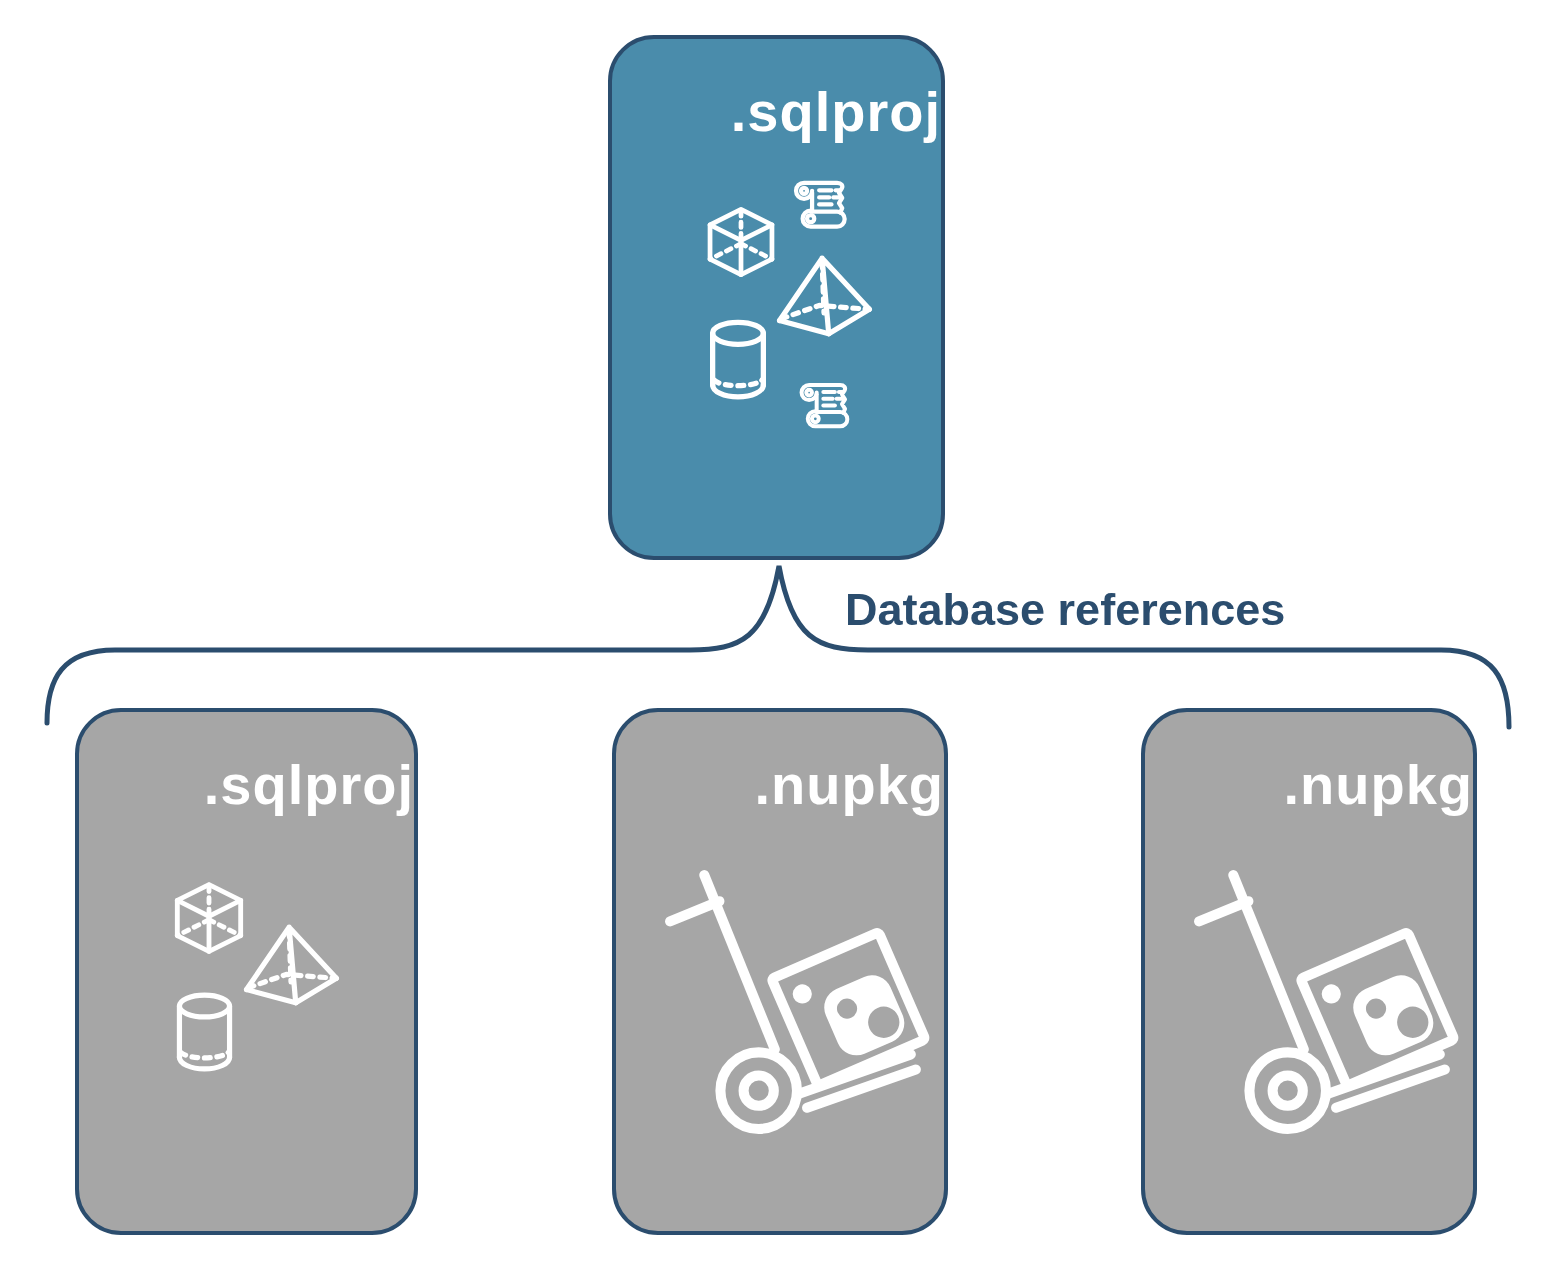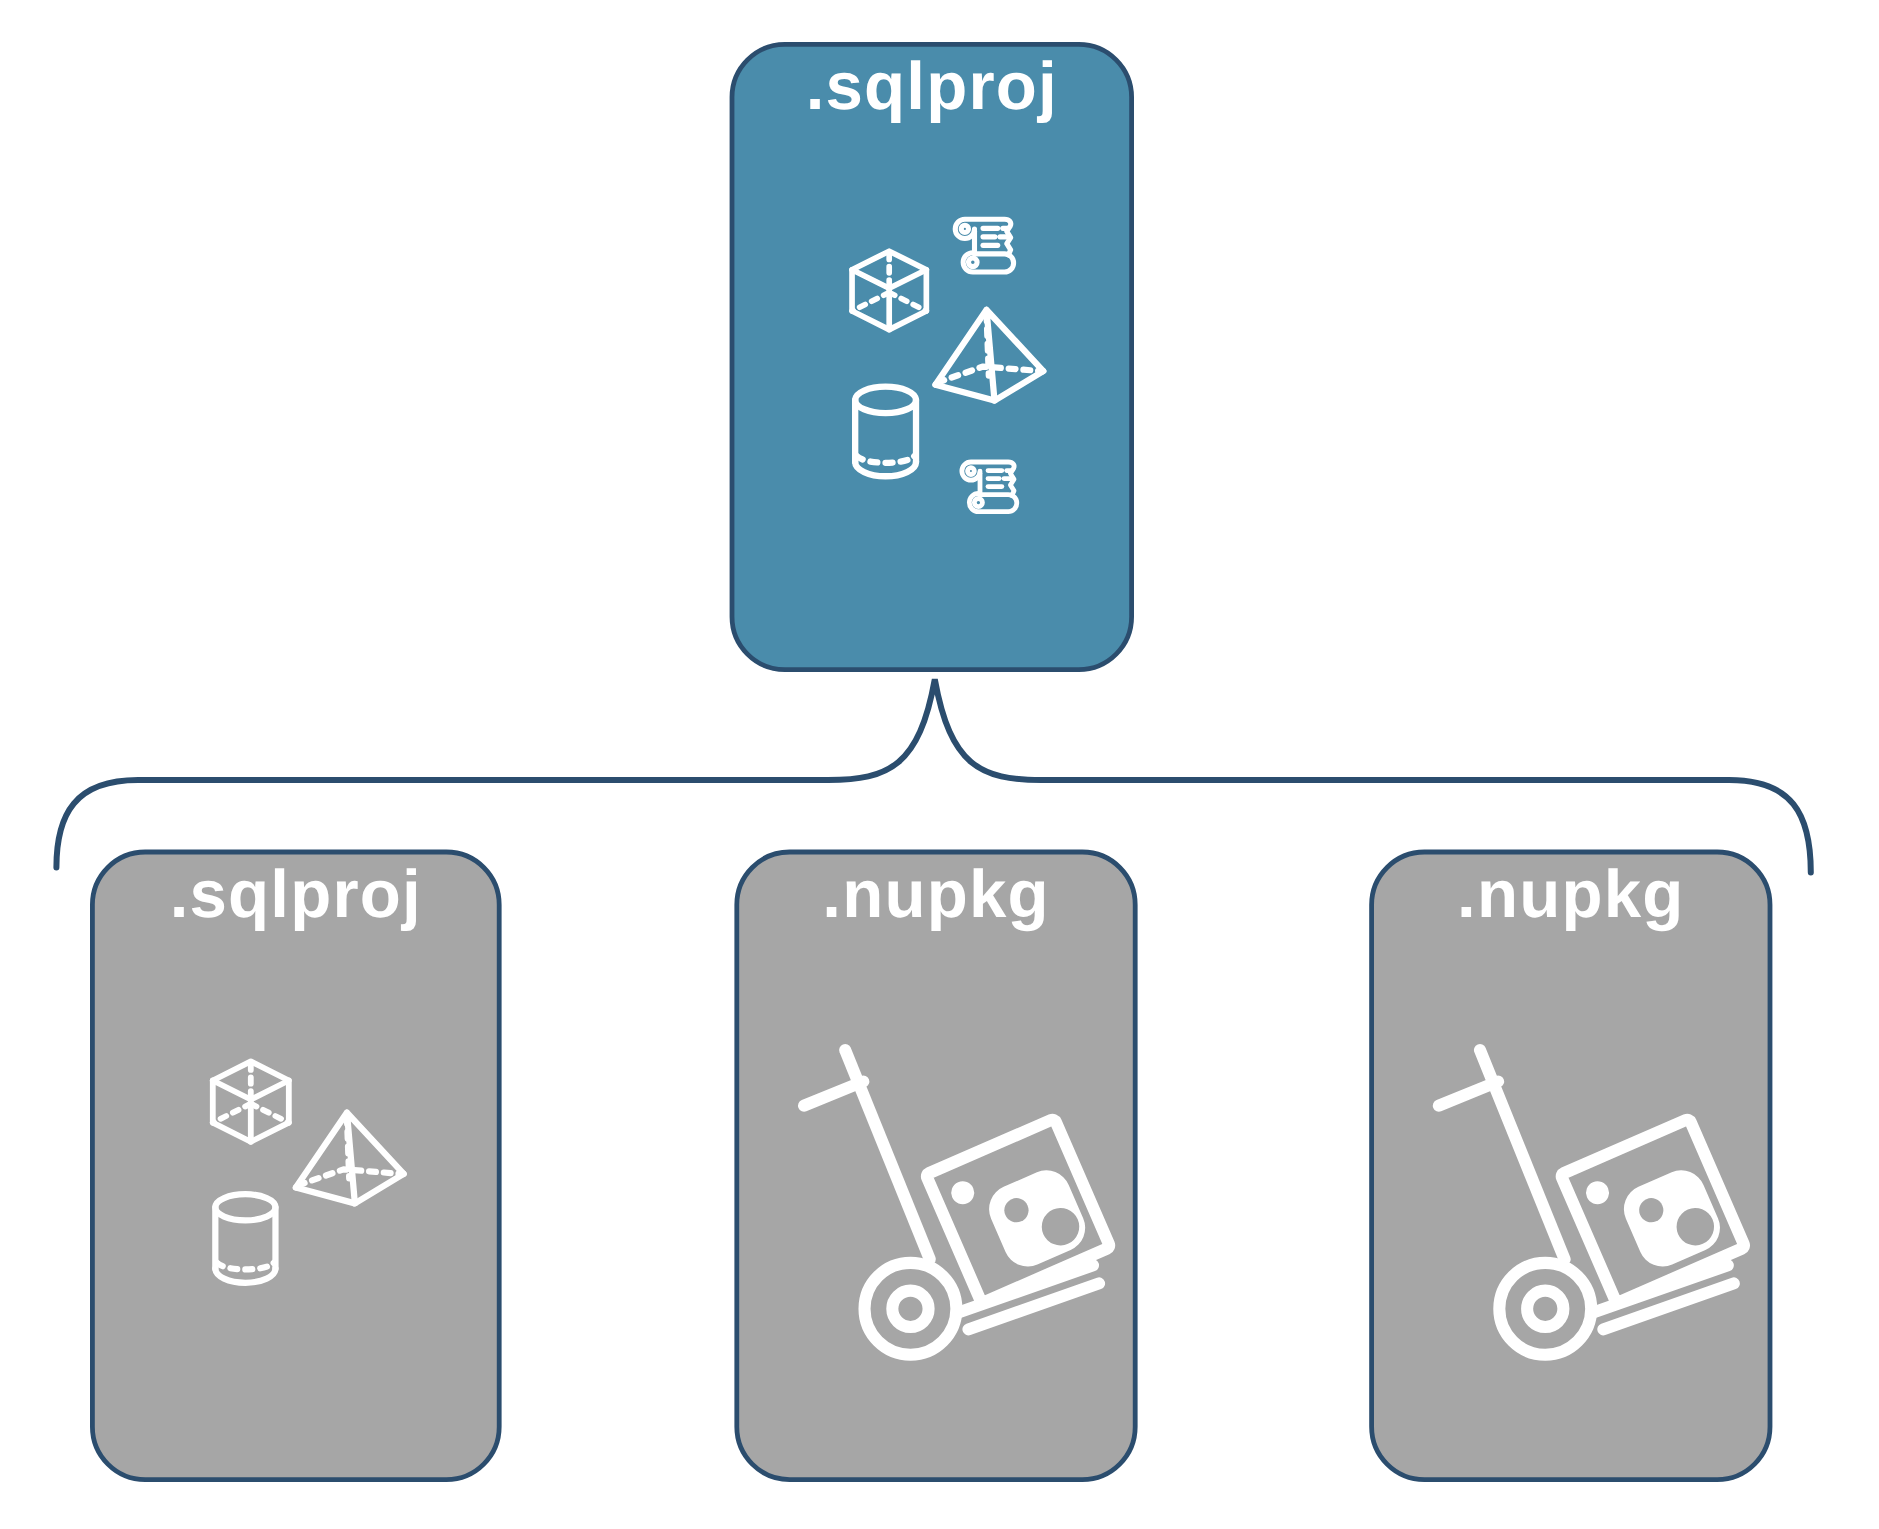--- a/index.html
+++ b/index.html
@@ -13,21 +13,22 @@
   .card{
     position:absolute;
     box-sizing:border-box;
     border:4px solid var(--accent,#2b4d6e);
     border-radius:46px;
   }
   .card.parent{ background:var(--parent-fill,#4a8cab); }
   .card.child{ background:var(--child-fill,#a6a6a6); }
   .card-title{
     margin:0;
-    text-align:center;
+    padding-top:40px;
+    text-align:right;
     font-size:56px;
     font-weight:700;
     letter-spacing:1px;
     color:var(--icon,#ffffff);
   }
   .icon{ position:absolute; color:var(--icon,#ffffff); }
   .connector{ position:absolute; left:35px; top:550px; }
   .connector-path{
     fill:none;
     stroke:var(--accent,#2b4d6e);
@@ -121,20 +122,21 @@
       </svg>
     <svg class="icon" style="left:182px;top:336px;" width="64" height="60" viewBox="0 0 72 66">
         <use href="#sym-scroll"></use>
       </svg>
   </section>
 
   <svg class="connector" width="1490" height="190" viewBox="0 0 1490 190">
     <path class="connector-path" d="M12 173 C12 128 28 100 80 100 L655 100 C706 100 731 88 744 16
              C757 88 782 100 833 100 L1406 100 C1458 100 1474 128 1474 177"></path>
   </svg>
+  <div class="connector-label">Database references</div>
 
   <section class="card child" style="left:75px;top:708px;width:343px;height:527px;">
     <h2 class="card-title">.sqlproj</h2>
     <svg class="icon" style="left:86px;top:162px;" width="88" height="88" viewBox="0 0 100 100">
         <use href="#sym-cube"></use>
       </svg>
     <svg class="icon" style="left:160px;top:206px;" width="104" height="94" viewBox="0 0 110 92">
         <use href="#sym-pyramid"></use>
       </svg>
     <svg class="icon" style="left:92px;top:278px;" width="67" height="87" viewBox="0 0 70 92">

